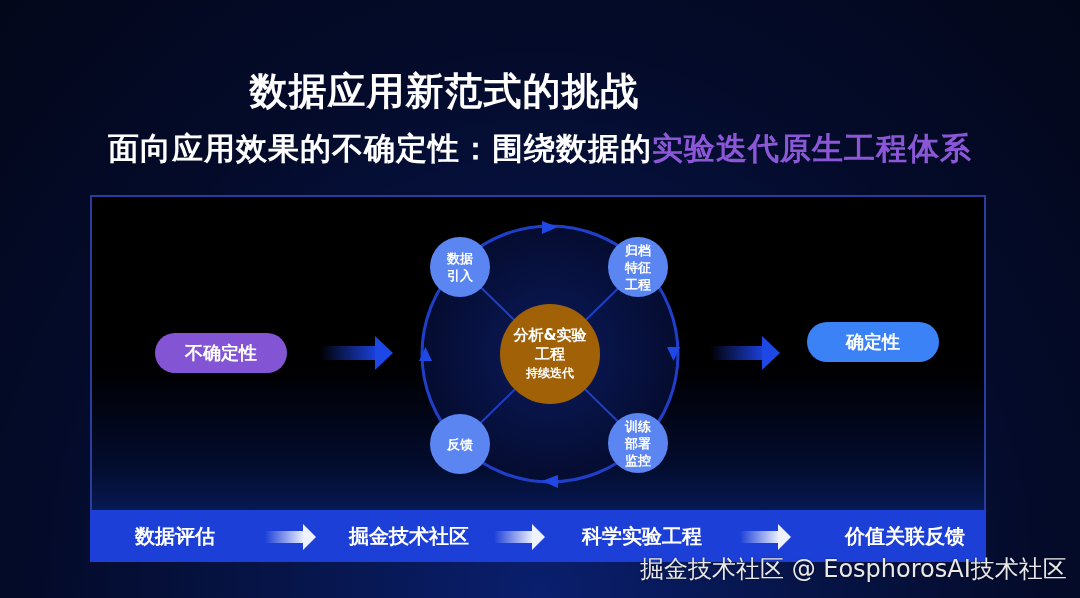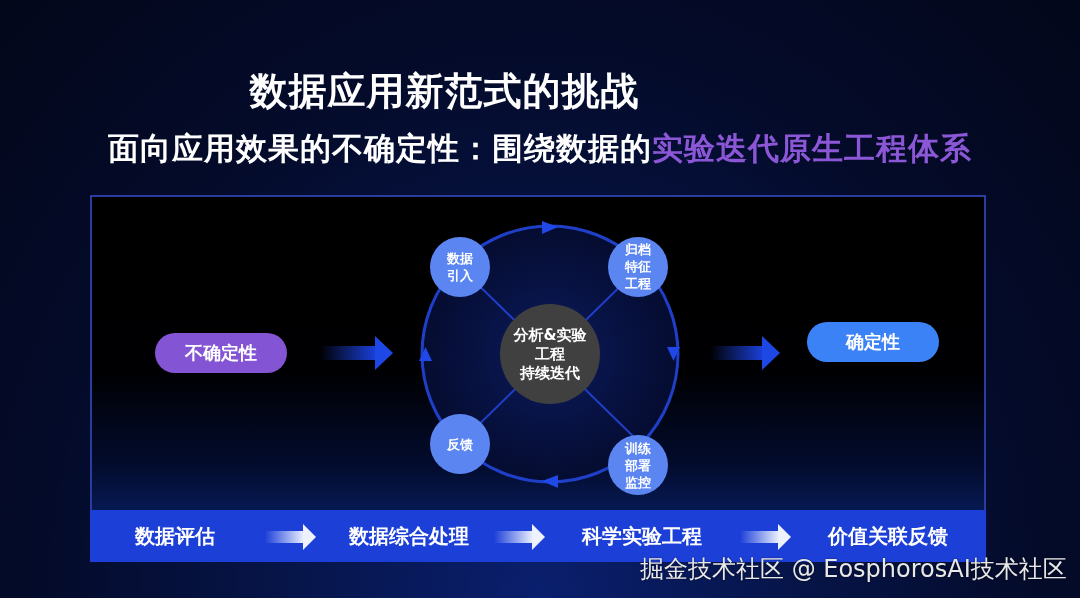--- a/index.html
+++ b/index.html
@@ -52,45 +52,45 @@
 
   .cycle { position: absolute; left: 410px; top: 215px; width: 280px; height: 280px; }
   .cycle svg { position: absolute; left: 0; top: 0; }
   .node {
     position: absolute; border-radius: 50%;
     background: #5b86f2;
     display: flex; flex-direction: column; align-items: center; justify-content: center;
     color: #fff; font-weight: bold; font-size: 13px; line-height: 17px; text-align: center;
   }
   .node.n1 { left: 430px; top: 237px; width: 60px; height: 60px; }
-  .node.n2 { left: 608px; top: 237px; width: 60px; height: 60px; font-family: Liberation Mono, monospace; }
-  .node.n3 { left: 608px; top: 435px; width: 60px; height: 60px; justify-content: center; }
+  .node.n2 { left: 608px; top: 237px; width: 60px; height: 60px; }
+  .node.n3 { left: 608px; top: 413px; width: 60px; height: 60px; justify-content: center; }
   .node.n4 { left: 430px; top: 414px; width: 60px; height: 60px; }
   .center-node {
     position: absolute; left: 500px; top: 304px; width: 100px; height: 100px; border-radius: 50%;
-    background: #404040;
+    background: #a16207;
     display: flex; flex-direction: column; align-items: center; justify-content: center;
     color: #fff; font-weight: bold; text-align: center;
   }
   .center-node .c1 { font-size: 15px; line-height: 19px; }
   .center-node .c2 { font-size: 15px; line-height: 19px; }
-  .center-node .c3 { font-size: 15px; line-height: 17px; margin-top: 1px; }
+  .center-node .c3 { font-size: 12px; line-height: 17px; margin-top: 1px; }
 
   .bottom-bar {
     position: absolute; left: 90px; top: 510px; width: 896px; height: 52px;
     background: #1c3fd8;
   }
   .step {
     position: absolute; top: 510px; height: 52px; display: flex; align-items: center;
     font-size: 20px; font-weight: bold; color: #fff;
   }
   .step.s1 { left: 135px; }
   .step.s2 { left: 349px; }
   .step.s3 { left: 582px; text-align: center; }
-  .step.s4 { left: 828px; }
+  .step.s4 { left: 845px; }
   .barrow { position: absolute; top: 524px; height: 26px; display: flex; align-items: center; }
   .barrow .shaft { width: 38px; height: 12px; background: linear-gradient(90deg, rgba(255,255,255,0) 0%, #e6ecff 100%); }
   .barrow .head { width: 0; height: 0; border-top: 13px solid transparent; border-bottom: 13px solid transparent; border-left: 13px solid #eef2ff; }
   .barrow.b1 { left: 265px; }
   .barrow.b2 { left: 494px; }
   .barrow.b3 { left: 740px; }
 
   .watermark {
     position: absolute; left: 640px; top: 553px;
     font-family: "DejaVu Sans", sans-serif; font-size: 24px; color: #e8e8e8;
@@ -159,21 +159,21 @@
     <div class="head"></div>
   </div>
 <div class="pill certain">确定性</div>
 
 <div class="bottom-bar"></div>
 <div class="step s1">数据评估</div>
 <div class="barrow b1">
     <div class="shaft"></div>
     <div class="head"></div>
   </div>
-<div class="step s2">数据综合处理</div>
+<div class="step s2">掘金技术社区</div>
 <div class="barrow b2">
     <div class="shaft"></div>
     <div class="head"></div>
   </div>
 <div class="step s3">科学实验工程</div>
 <div class="barrow b3">
     <div class="shaft"></div>
     <div class="head"></div>
   </div>
 <div class="step s4">价值关联反馈</div>

